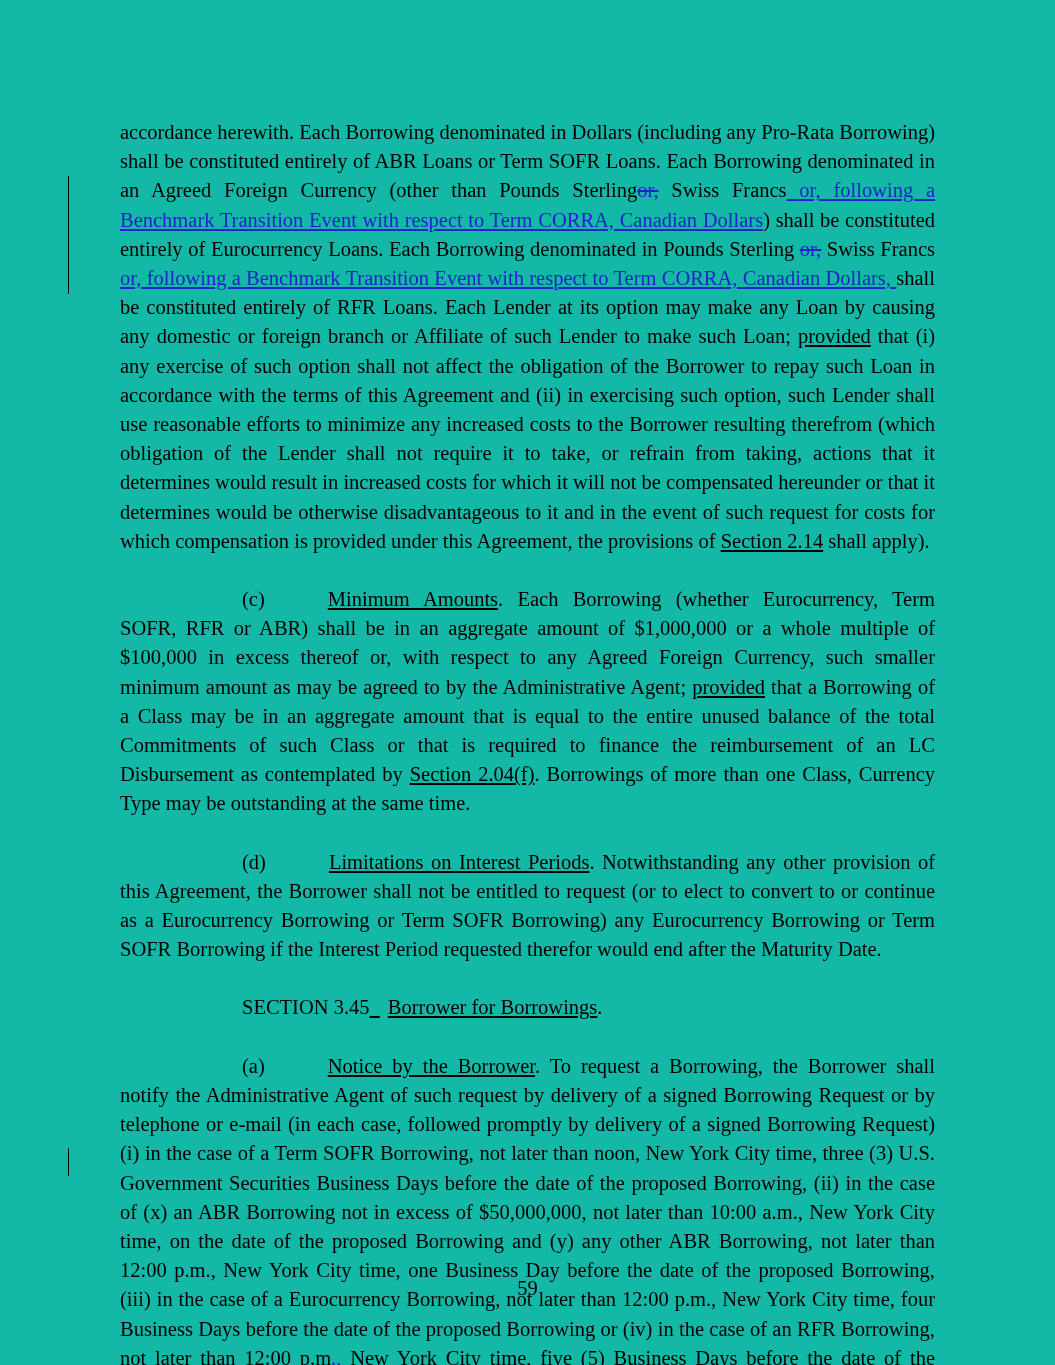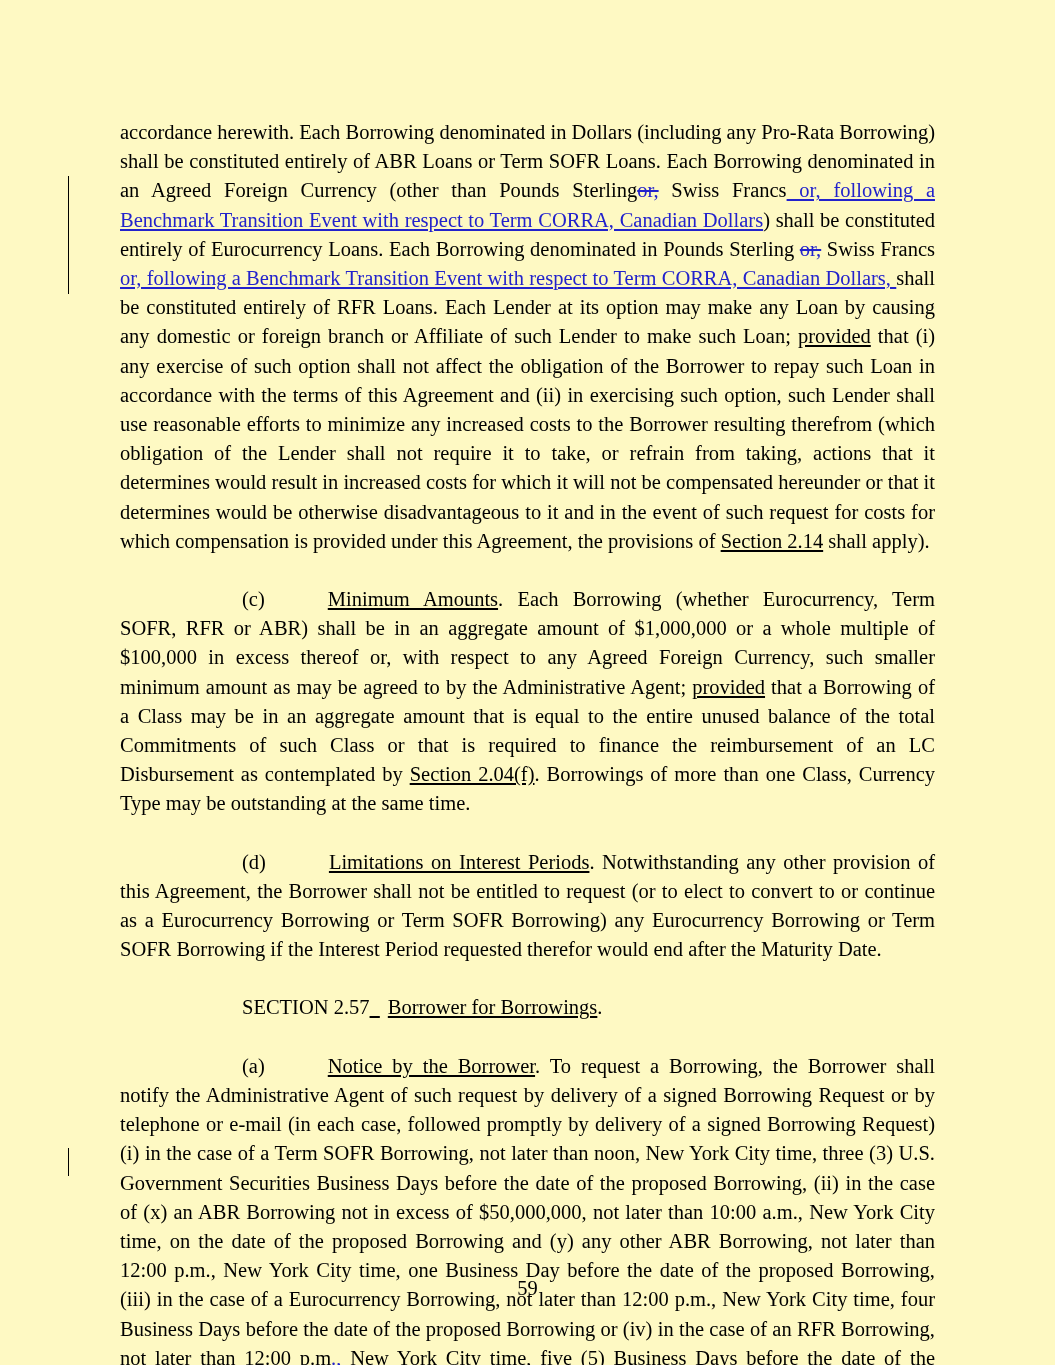--- a/index.html
+++ b/index.html
@@ -9,21 +9,21 @@
   }
   body {
     font-family: "Liberation Serif", "DejaVu Serif", serif;
     color: #000000;
   }
   .page {
     position: relative;
     width: 1055px;
     height: 1365px;
     margin: 0 auto;
-    background: #fef9c3;
+    background: #14b8a6;
     overflow: hidden;
   }
   .content {
     position: absolute;
     left: 120px;
     top: 118px;
     width: 815px;
   }
   p.para {
     margin: 0 0 0 0;
@@ -96,21 +96,21 @@
 
     <p class="spacer"></p>
 
     <p class="para">
       <span class="tab-lead"></span><span>(d)</span><span class="tab-small"></span><span class="u">Limitations on Interest Periods</span><span>.  Notwithstanding any other provision of this Agreement, the Borrower shall not be entitled to request (or to elect to convert to or continue as a Eurocurrency Borrowing or Term SOFR Borrowing) any Eurocurrency Borrowing or Term SOFR Borrowing if the Interest Period requested therefor would end after the Maturity Date.</span>
     </p>
 
     <p class="spacer"></p>
 
     <p class="para" style="text-align:left;">
-      <span class="tab-lead"></span><span>SECTION 2.57</span><span class="u">&nbsp;&nbsp;</span><span class="tab-sec"></span><span class="u">Borrower for Borrowings</span><span>.</span>
+      <span class="tab-lead"></span><span>SECTION 3.45</span><span class="u">&nbsp;&nbsp;</span><span class="tab-sec"></span><span class="u">Borrower for Borrowings</span><span>.</span>
     </p>
 
     <p class="spacer"></p>
 
     <p class="para">
       <span class="tab-lead"></span><span>(a)</span><span class="tab-small"></span><span class="u">Notice by the Borrower</span><span>.  To request a Borrowing, the Borrower shall notify the Administrative Agent of such request by delivery of a signed Borrowing Request or by telephone or e-mail (in each case, followed promptly by delivery of a signed Borrowing Request) (i) in the case of a Term SOFR Borrowing, not later than noon, New York City time, three (3) U.S. Government Securities Business Days before the date of the proposed Borrowing, (ii) in the case of (x) an ABR Borrowing not in excess of $50,000,000, not later than 10:00 a.m., New York City time, on the date of the proposed Borrowing and (y) any other ABR Borrowing, not later than 12:00 p.m., New York City time, one Business Day before the date of the proposed Borrowing, (iii) in the case of a Eurocurrency Borrowing, not later than 12:00 p.m., New York City time, four Business Days before the date of the proposed Borrowing or (iv) in the case of an RFR Borrowing, not later than 12:00 p.m</span><span class="ins">.,</span><span> New York City time, five (5) Business Days before the date of the proposed Borrowing.  Each such request for a Borrowing shall be irrevocable and shall be confirmed promptly by hand delivery or by email to the Administrative Agent of a</span>
     </p>
 
   </div>
 

